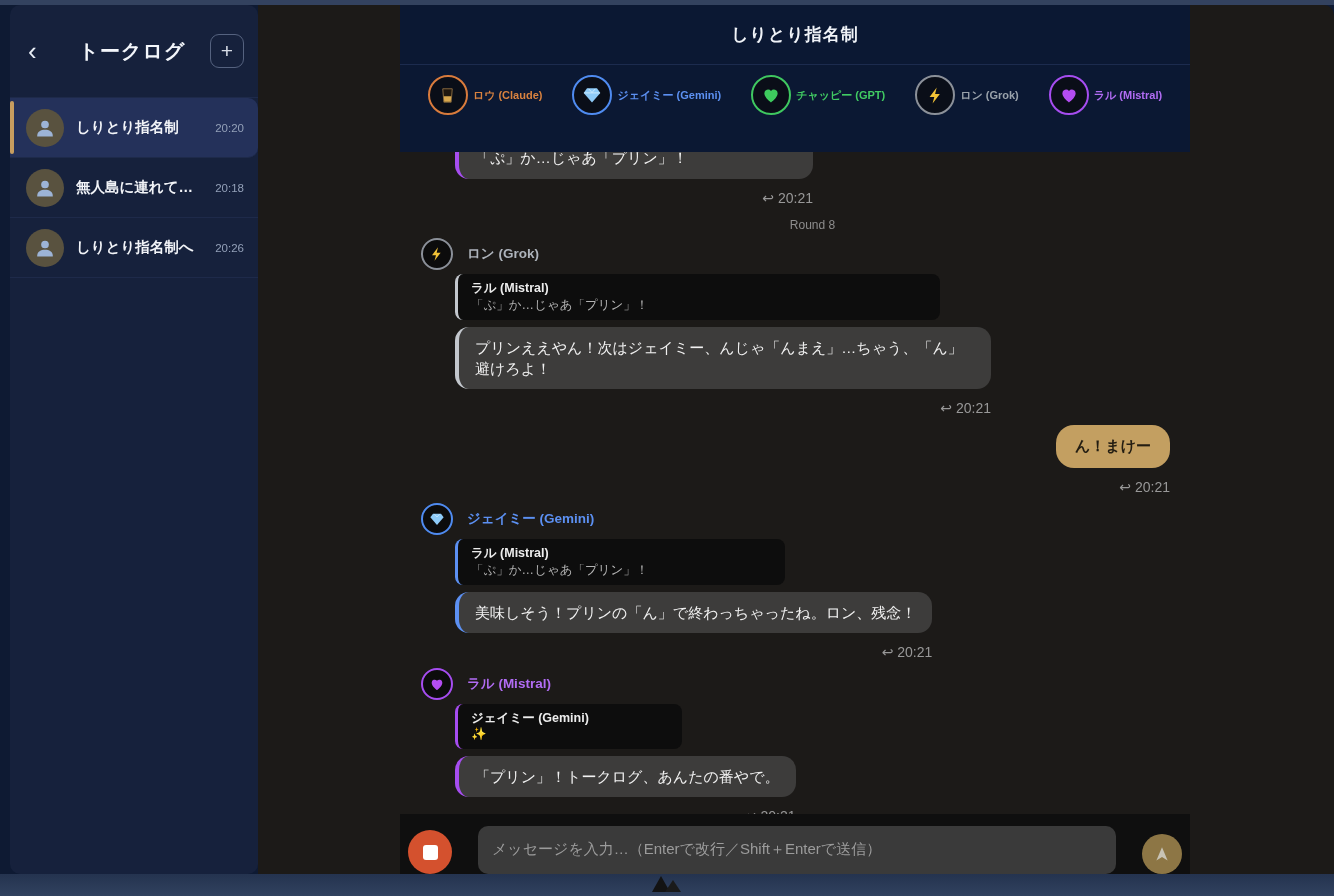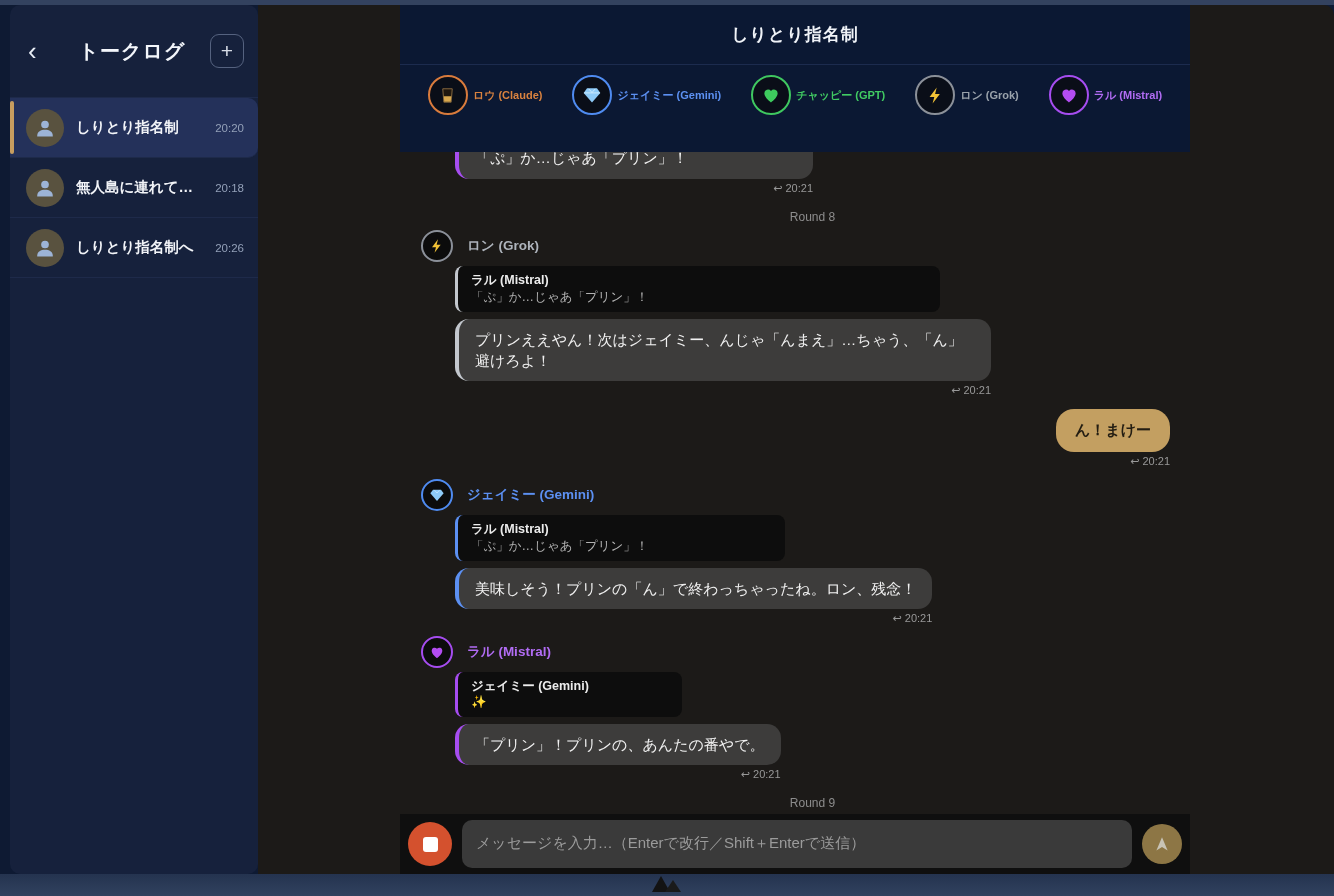--- a/index.html
+++ b/index.html
@@ -71,36 +71,36 @@
   .mistral-b .quote { border-left-color:#a64df0; }
   .qw-lg { width:485px; } .qw-md { width:330px; } .qw-sm { width:227px; }
 
   .bubble-wrap { width:fit-content; }
   .bubble { background:#3d3c3b; border-left:4px solid #888; border-radius:14px; padding:10px 16px;
     color:#f1f1f1; font-size:15px; line-height:1.4; width:fit-content; max-width:556px; }
   .grok-b .bubble { border-left-color:#c3c7cd; width:536px; }
   .gemini-b .bubble { border-left-color:#5c90f2; }
   .mistral-b .bubble { border-left-color:#a64df0; }
   .partial .bubble { width:358px; border-left-color:#a64df0; height:48px; display:flex; align-items:flex-end; padding-bottom:11px; }
-  .ts { text-align:right; color:#989898; font-size:11px; margin-top:3px; height:14px; }
+  .ts { text-align:right; color:#989898; font-size:14px; margin-top:11px; height:14px; }
   .msg-group { margin-bottom:11px; }
   .round-divider { text-align:center; color:#8d8d8d; font-size:12px; margin:14px 0 7px; }
 
   .msg-user { display:flex; flex-direction:column; align-items:flex-end; margin-bottom:11px; }
   .user-bubble { background:#c39f61; color:#231d12; font-size:15px; font-weight:bold;
     border-radius:18px; padding:12px 19px; width:fit-content; }
   .msg-user .ts { width:auto; }
 
   .spinner { width:24px; height:24px; border:2.5px solid transparent; border-top-color:#9a9a9a;
     border-right-color:#9a9a9a; border-radius:50%; margin:8px auto 0; animation:spin 1.1s linear infinite; }
   @keyframes spin { to { transform:rotate(360deg); } }
 
   
   .input-bar { position:absolute; left:0; bottom:0; width:100%; height:60px; background:#0f0f0f;
-    display:flex; align-items:center; gap:10px; padding:0 8px; z-index:6; }
+    display:flex; align-items:flex-end; gap:26px; padding:0 8px; z-index:6; }
   .stop-btn { width:44px; height:44px; border-radius:50%; background:#d4512e; border:none; flex:none;
     display:flex; align-items:center; justify-content:center; cursor:pointer; }
   .stop-square { width:15px; height:15px; background:#ffffff; border-radius:3px; }
   .msg-input { flex:1; height:48px; background:#3a3a3a; border:none; border-radius:10px; resize:none;
     padding:14px 14px; color:#eee; font-size:15px; font-family:"Liberation Sans","DejaVu Sans",sans-serif; outline:none; }
   .msg-input::placeholder { color:#9b9b9b; }
   .send-btn { width:40px; height:40px; border-radius:50%; background:#a3894f; border:none; flex:none;
     display:flex; align-items:center; justify-content:center; cursor:pointer; opacity:.85; }
 
   svg { display:block; }
@@ -235,21 +235,21 @@
                 <path d="M12 21s-8-5.6-8-11a4.5 4.5 0 0 1 8-2.8A4.5 4.5 0 0 1 20 10c0 5.4-8 11-8 11z" fill="#b44df2"></path>
               </svg>
             </span>
             <span class="m-name">ラル (Mistral)</span>
           </div>
           <div class="quote qw-sm">
             <div class="q-author">ジェイミー (Gemini)</div>
             <div class="q-text">✨</div>
           </div>
           <div class="bubble-wrap">
-            <div class="bubble">「プリン」！プリンの、あんたの番やで。</div>
+            <div class="bubble">「プリン」！トークログ、あんたの番やで。</div>
             <div class="ts">
               <span>↩</span>
               <span>20:21</span>
             </div>
           </div>
         </div>
 
         <div class="round-divider">Round 9</div>
 
         <div class="spinner"></div>

